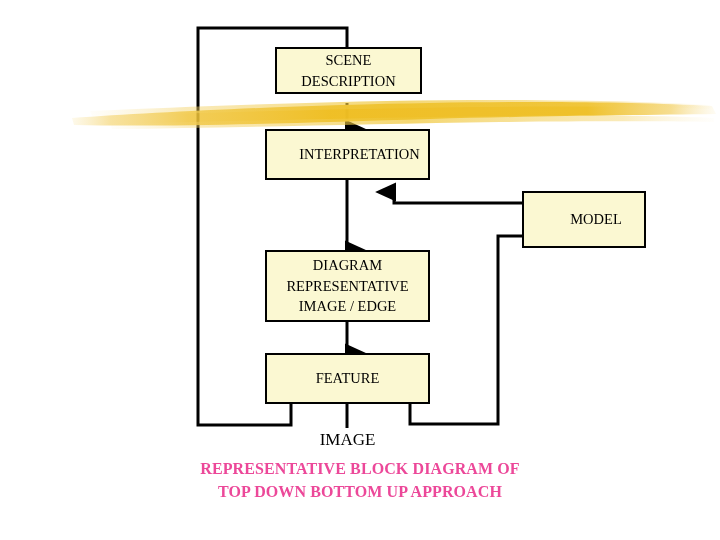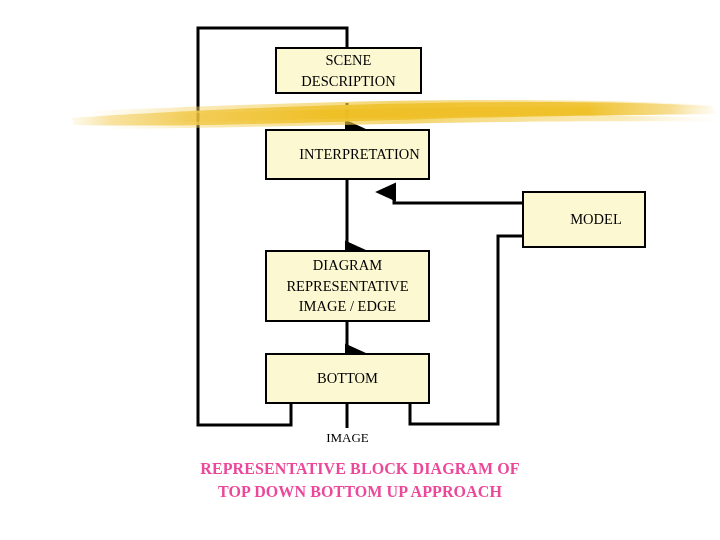--- a/index.html
+++ b/index.html
@@ -51,21 +51,21 @@
   #box-model      { left: 522px; top: 191px; width: 124px; height:  57px; padding-left: 24px; }
   #box-symbolic   { left: 265px; top: 250px; width: 165px; height:  72px; }
   #box-feature    { left: 265px; top: 353px; width: 165px; height:  51px; }
 
   #image-label {
     position: absolute;
     left: 265px;
     top: 430px;
     width: 165px;
     text-align: center;
-    font-size: 13px;
+    font-size: 17px;
     color: #000000;
     font-family: "Liberation Serif", "DejaVu Serif", serif;
     z-index: 5;
   }
   #caption {
     position: absolute;
     left: 100px;
     top: 458px;
     width: 520px;
     text-align: center;
@@ -158,21 +158,21 @@
     <span class="line">MODEL</span>
   </div>
 
   <div class="node-box" id="box-symbolic">
     <span class="line">DIAGRAM</span>
     <span class="line">REPRESENTATIVE</span>
     <span class="line">IMAGE / EDGE</span>
   </div>
 
   <div class="node-box" id="box-feature">
-    <span class="line">BOTTOM</span>
+    <span class="line">FEATURE</span>
   </div>
 
   <div id="image-label">IMAGE</div>
 
   <div id="caption">
     <span class="line">REPRESENTATIVE BLOCK DIAGRAM OF</span>
     <span class="line">TOP DOWN BOTTOM UP APPROACH</span>
   </div>
 
 </div>

